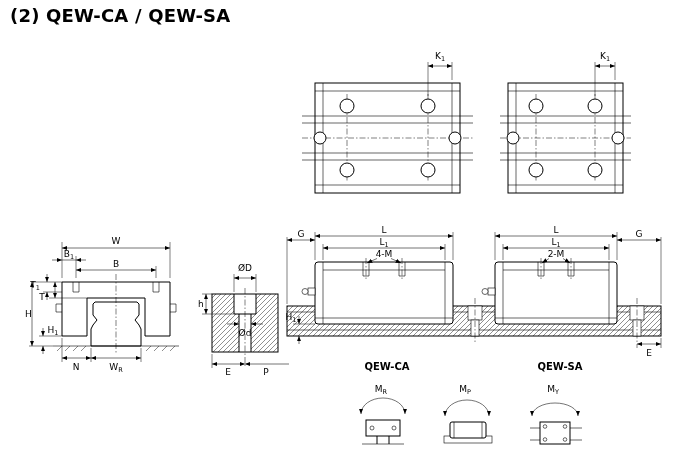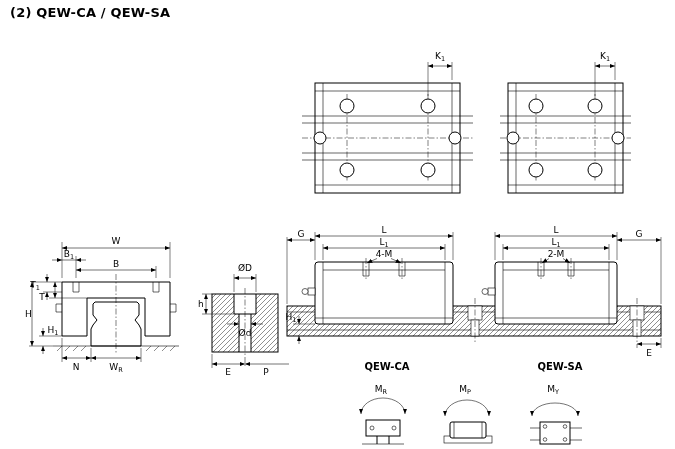--- a/index.html
+++ b/index.html
@@ -1,17 +1,17 @@
 <!DOCTYPE html>
 <html><head>
 <meta charset="utf-8">
 <style>
   html,body{margin:0;padding:0;background:#fff}
   .page{position:relative;width:675px;height:449px;background:#ffffff;font-family:"DejaVu Sans",sans-serif;overflow:hidden}
-  .title{position:absolute;left:10px;top:5px;font-size:13px;font-weight:bold;color:#000;letter-spacing:.2px}
+  .title{position:absolute;left:10px;top:5px;font-size:18px;font-weight:bold;color:#000;letter-spacing:.2px}
   svg{position:absolute;overflow:visible}
   .sv-tvca{left:300px;top:48px}
   .sv-tvsa{left:498px;top:48px}
   .sv-front{left:25px;top:228px}
   .sv-rail{left:198px;top:262px}
   .sv-side{left:285px;top:224px}
   .sv-mr{left:352px;top:382px}
   .sv-mp{left:436px;top:382px}
   .sv-my{left:524px;top:382px}
   .ol{fill:none;stroke:#000;stroke-width:1}

